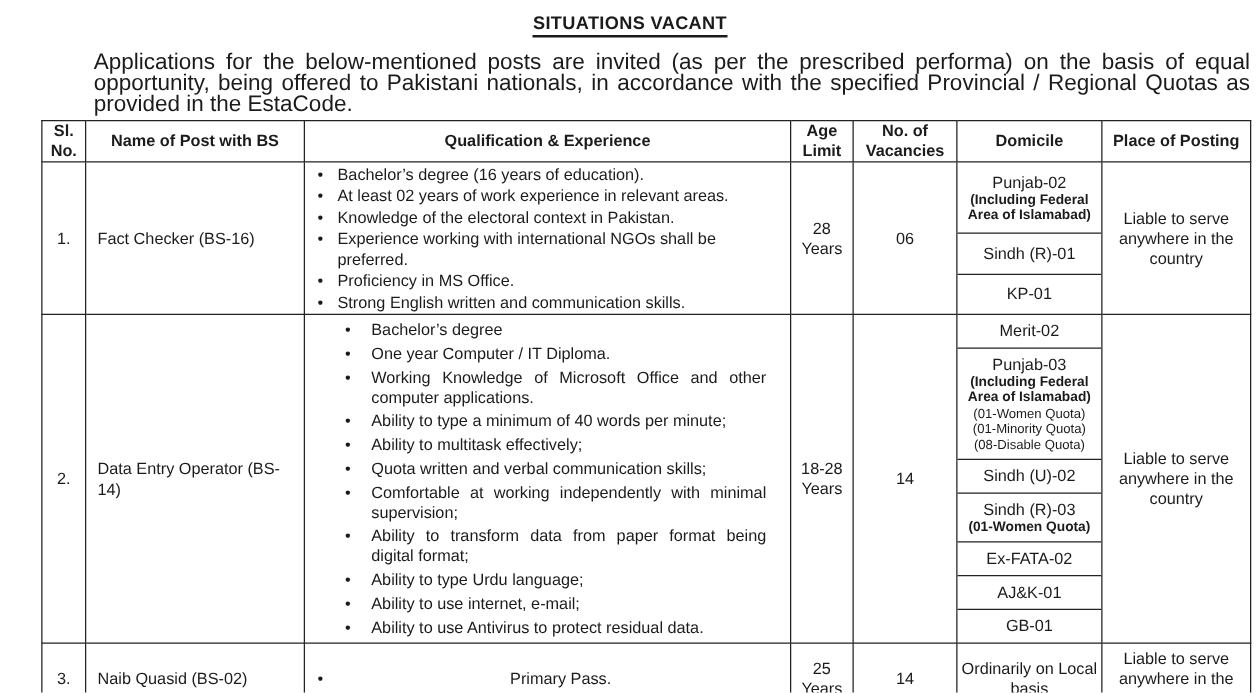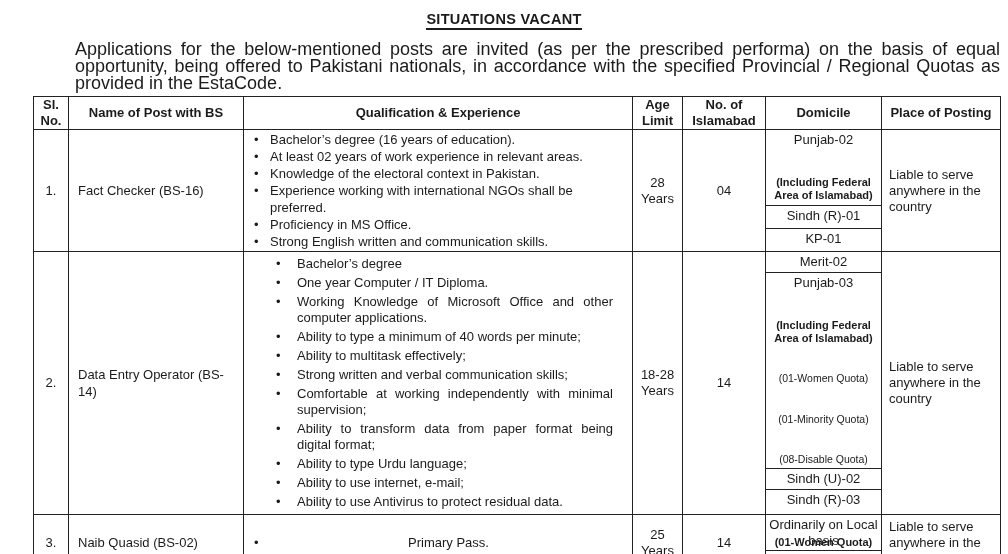--- a/index.html
+++ b/index.html
@@ -66,32 +66,31 @@
   }
   ul.qual.spaced li::before { left: 13px; }
 
   td.c-age, td.c-vac { text-align: center; line-height: 16px; padding: 0 3px; }
 
   td.c-dom { padding: 0; position: relative; }
   .dom-stack { position: absolute; inset: 0; display: flex; flex-direction: column; }
   .dom-cell {
     flex: 1 1 auto;
     display: flex; flex-direction: column;
-    align-items: center; justify-content: flex-start;
+    align-items: center; justify-content: center;
     text-align: center;
     border-bottom: 1.5px solid #222;
     padding: 2px 3px;
-    gap: 28px;
   }
   .dom-cell:last-child { border-bottom: none; }
   .dom-main { font-size: 13px; line-height: 16px; }
   .dom-note-b { font-size: 11px; font-weight: bold; line-height: 12.5px; }
   .dom-note { font-size: 10.5px; line-height: 12.5px; }
 
-  td.c-place { line-height: 16px; padding: 2px 7px; }
+  td.c-place { text-align: center; line-height: 16px; padding: 2px 7px; }
 </style>
 </head>
 <body>
 
 <div class="page">
 
   <div class="title-row">
     <span class="title">SITUATIONS VACANT</span>
   </div>
 
@@ -106,42 +105,42 @@
       <col class="w-vac">
         <col class="w-dom">
         <col class="w-place">
     </colgroup>
     <thead>
       <tr>
         <th>Sl. No.</th>
         <th>Name of Post with BS</th>
         <th>Qualification &amp; Experience</th>
         <th>Age Limit</th>
-        <th>No. of Islamabad</th>
+        <th>No. of Vacancies</th>
         <th>Domicile</th>
         <th>Place of Posting</th>
       </tr>
     </thead>
     <tbody>
 
       <tr class="r1">
         <td class="c-sl">1.</td>
         <td class="c-name">Fact Checker (BS-16)</td>
         <td class="c-qual">
           <ul class="qual">
             <li>Bachelor’s degree (16 years of education).</li>
             <li>At least 02 years of work experience in relevant areas.</li>
             <li>Knowledge of the electoral context in Pakistan.</li>
             <li>Experience working with international NGOs shall be preferred.</li>
             <li>Proficiency in MS Office.</li>
             <li>Strong English written and communication skills.</li>
           </ul>
         </td>
         <td class="c-age">28 Years</td>
-        <td class="c-vac">04</td>
+        <td class="c-vac">06</td>
         <td class="c-dom">
           <div class="dom-stack">
             <div class="dom-cell">
               <div class="dom-main">Punjab-02</div>
               <div class="dom-note-b">(Including Federal Area of Islamabad)</div>
             </div>
             <div class="dom-cell">
               <div class="dom-main">Sindh (R)-01</div>
             </div>
             <div class="dom-cell">
@@ -155,21 +154,21 @@
       <tr class="r2">
         <td class="c-sl">2.</td>
         <td class="c-name">Data Entry Operator (BS-14)</td>
         <td class="c-qual">
           <ul class="qual spaced">
             <li>Bachelor’s degree</li>
             <li>One year Computer / IT Diploma.</li>
             <li>Working Knowledge of Microsoft Office and other computer applications.</li>
             <li>Ability to type a minimum of 40 words per minute;</li>
             <li>Ability to multitask effectively;</li>
-            <li>Strong written and verbal communication skills;</li>
+            <li>Quota written and verbal communication skills;</li>
             <li>Comfortable at working independently with minimal supervision;</li>
             <li>Ability to transform data from paper format being digital format;</li>
             <li>Ability to type Urdu language;</li>
             <li>Ability to use internet, e-mail;</li>
             <li>Ability to use Antivirus to protect residual data.</li>
           </ul>
         </td>
         <td class="c-age">18-28 Years</td>
         <td class="c-vac">14</td>
         <td class="c-dom">

